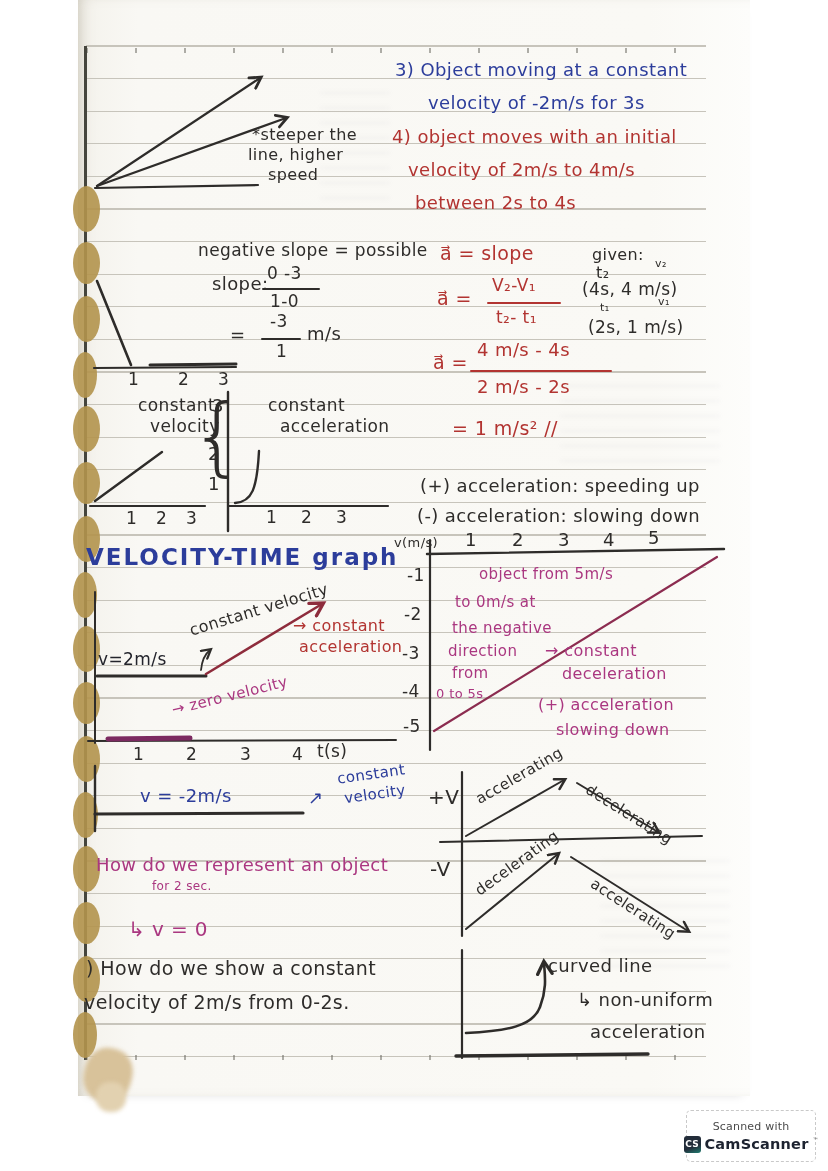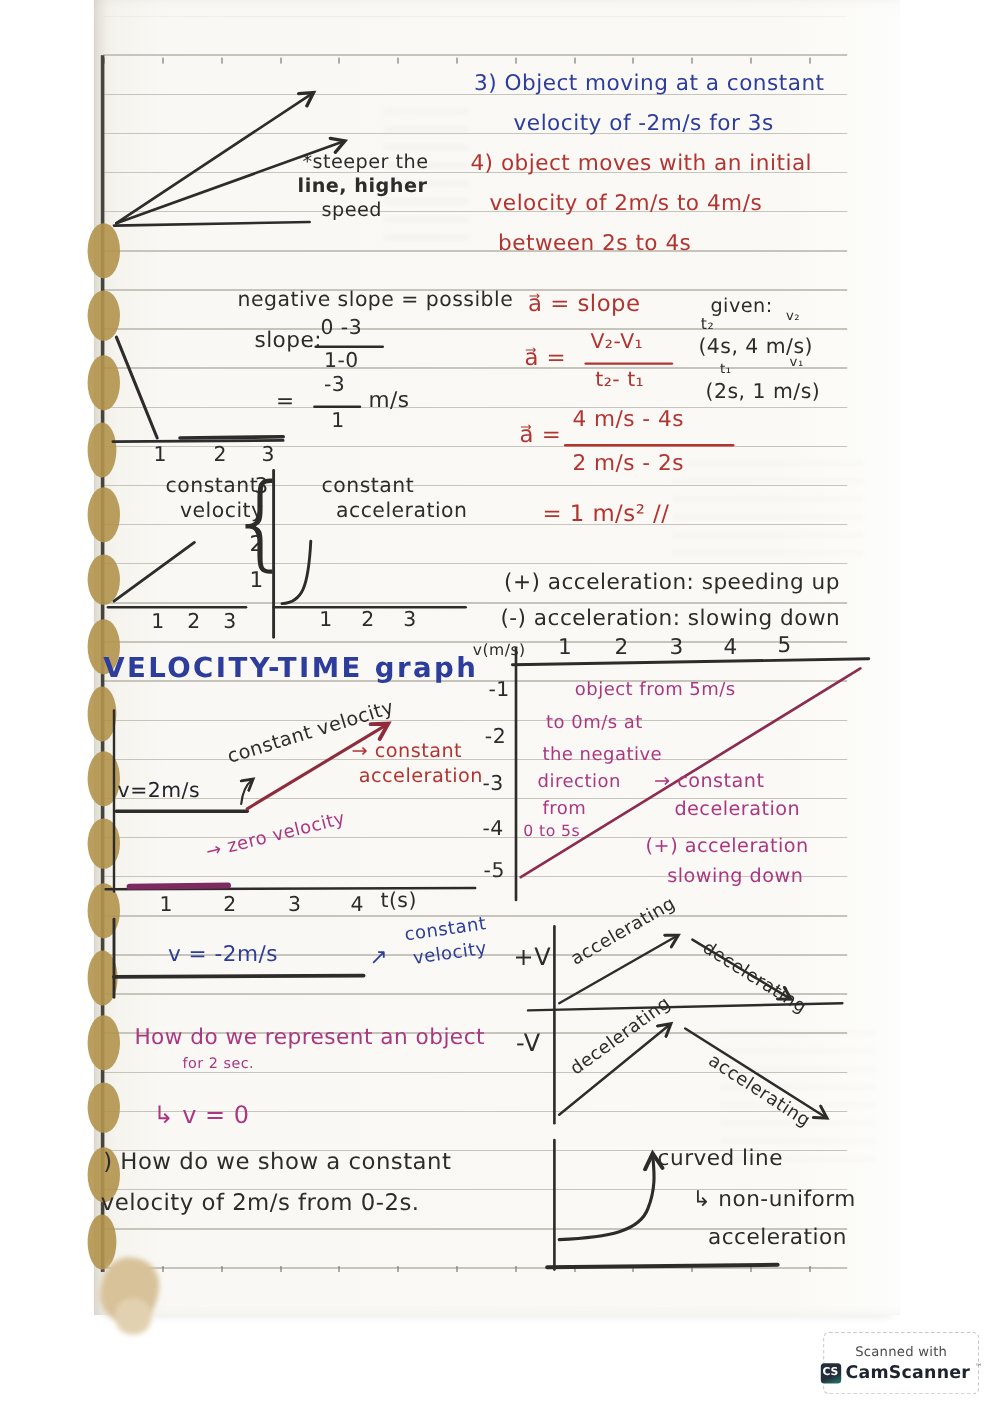--- a/index.html
+++ b/index.html
@@ -124,21 +124,21 @@
       </g>
       <g>
         <path d="M462,950 L462,1058"></path>
         <path d="M456,1056 L648,1054" stroke-width="3.4"></path>
         <path d="M466,1033 C508,1031 533,1026 540,1007 C547,989 545,976 544,963" stroke-width="2.6" marker-end="url(#mB)"></path>
       </g>
     </g>
   </svg>
 
   <span class="t" style="left:252px;top:126px;font-size:16px;">*steeper the</span>
-  <span class="t" style="left:248px;top:146px;font-size:16px;font-weight:bold;">line, higher</span>
+  <span class="t" style="left:248px;top:146px;font-size:16px;">line, higher</span>
   <span class="t" style="left:268px;top:166px;font-size:16px;">speed</span>
 
   <span class="t blue" style="left:395px;top:60px;font-size:18px;">3) Object moving at a constant</span>
   <span class="t blue" style="left:428px;top:93px;font-size:18px;">velocity of -2m/s for 3s</span>
   <span class="t red" style="left:392px;top:127px;font-size:18px;">4) object moves with an initial</span>
   <span class="t red" style="left:408px;top:160px;font-size:18px;">velocity of 2m/s to 4m/s</span>
   <span class="t red" style="left:415px;top:193px;font-size:18px;">between 2s to 4s</span>
 
   <span class="t" style="left:198px;top:241px;font-size:17px;">negative slope = possible</span>
   <span class="t" style="left:212px;top:274px;font-size:18px;">slope:</span>
@@ -153,21 +153,21 @@
   <span class="t" style="left:128px;top:370px;font-size:17px;">1</span>
   <span class="t" style="left:178px;top:370px;font-size:17px;">2</span>
   <span class="t" style="left:218px;top:370px;font-size:17px;">3</span>
 
   <span class="t red" style="left:440px;top:243px;font-size:19px;">a⃗ = slope</span>
   <span class="t red" style="left:437px;top:288px;font-size:19px;">a⃗ =</span>
   <span class="t red" style="left:492px;top:276px;font-size:17px;">V₂-V₁</span>
   <div class="bar red" style="left:487px;top:302px;width:74px;"></div>
   <span class="t red" style="left:496px;top:308px;font-size:17px;">t₂- t₁</span>
   <span class="t" style="left:592px;top:246px;font-size:16px;">given:</span>
-  <span class="t" style="left:584px;top:264px;font-size:13px;text-align:right;">t₂</span>
+  <span class="t" style="left:596px;top:264px;font-size:16px;text-align:right;">t₂</span>
   <span class="t" style="left:655px;top:258px;font-size:11px;">v₂</span>
   <span class="t" style="left:582px;top:280px;font-size:17px;">(4s, 4 m/s)</span>
   <span class="t" style="left:600px;top:302px;font-size:11px;">t₁</span>
   <span class="t" style="left:658px;top:296px;font-size:11px;">v₁</span>
   <span class="t" style="left:588px;top:318px;font-size:17px;">(2s, 1 m/s)</span>
   <span class="t red" style="left:433px;top:352px;font-size:19px;">a⃗ =</span>
   <span class="t red" style="left:477px;top:340px;font-size:18px;">4 m/s - 4s</span>
   <div class="bar red" style="left:470px;top:370px;width:142px;"></div>
   <span class="t red" style="left:477px;top:377px;font-size:18px;">2 m/s - 2s</span>
   <span class="t red" style="left:452px;top:418px;font-size:19px;">= 1 m/s² //</span>
@@ -230,21 +230,21 @@
   <span class="t blue" style="left:337px;top:766px;font-size:15px;transform:rotate(-8deg);">constant</span>
   <span class="t blue" style="left:344px;top:786px;font-size:15px;transform:rotate(-8deg);">velocity</span>
 
   <span class="t" style="left:428px;top:786px;font-size:20px;">+V</span>
   <span class="t" style="left:430px;top:858px;font-size:20px;">-V</span>
   <span class="t" style="left:477px;top:792px;font-size:15px;transform:rotate(-30deg);transform-origin:left center;">accelerating</span>
   <span class="t" style="left:587px;top:780px;font-size:15px;transform:rotate(32deg);transform-origin:left center;">decelerating</span>
   <span class="t" style="left:477px;top:884px;font-size:15px;transform:rotate(-36deg);transform-origin:left center;">decelerating</span>
   <span class="t" style="left:592px;top:874px;font-size:15px;transform:rotate(33deg);transform-origin:left center;">accelerating</span>
 
-  <span class="t mag" style="left:112px;top:855px;font-size:18px;">How do we represent an object</span>
+  <span class="t mag" style="left:96px;top:855px;font-size:18px;">How do we represent an object</span>
   <span class="t mag" style="left:152px;top:880px;font-size:12px;">for 2 sec.</span>
   <span class="t mag" style="left:128px;top:918px;font-size:20px;">↳ v = 0</span>
 
   <span class="t" style="left:86px;top:958px;font-size:19px;">) How do we show a constant</span>
   <span class="t" style="left:84px;top:992px;font-size:19px;">velocity of 2m/s from 0-2s.</span>
 
   <span class="t" style="left:548px;top:956px;font-size:18px;">curved line</span>
   <span class="t" style="left:577px;top:990px;font-size:18px;">↳ non-uniform</span>
   <span class="t" style="left:590px;top:1022px;font-size:18px;">acceleration</span>
 

